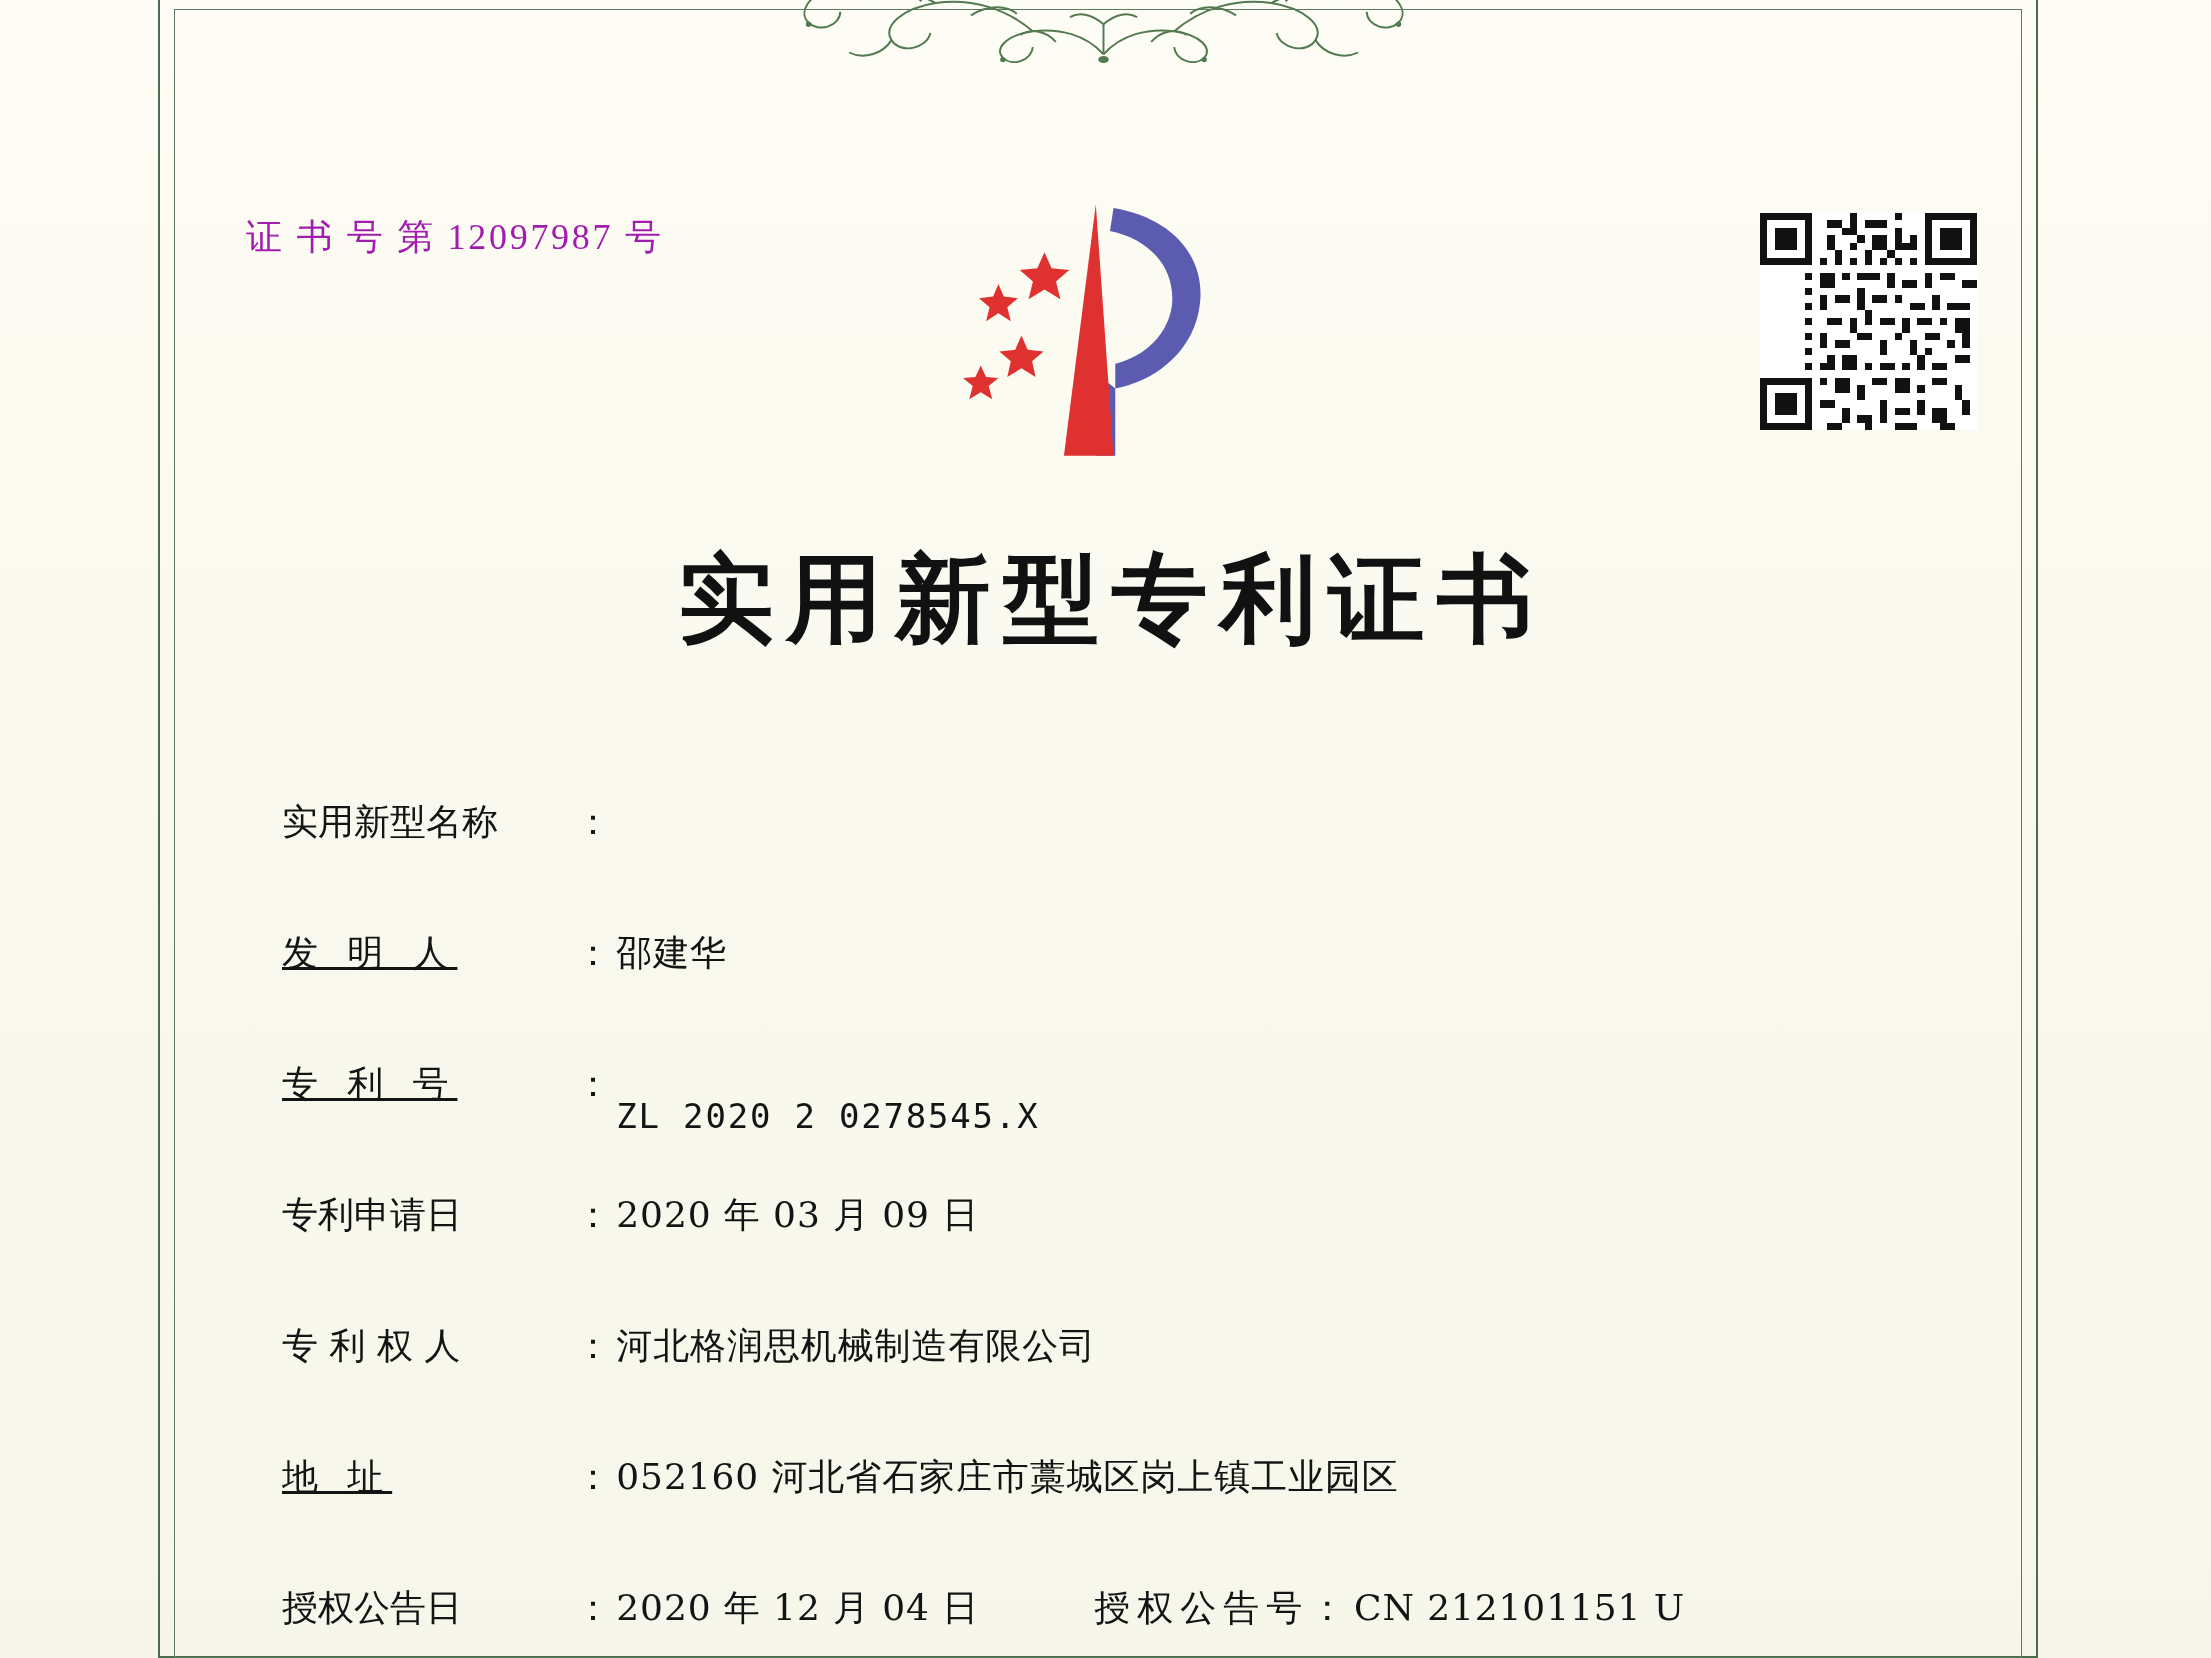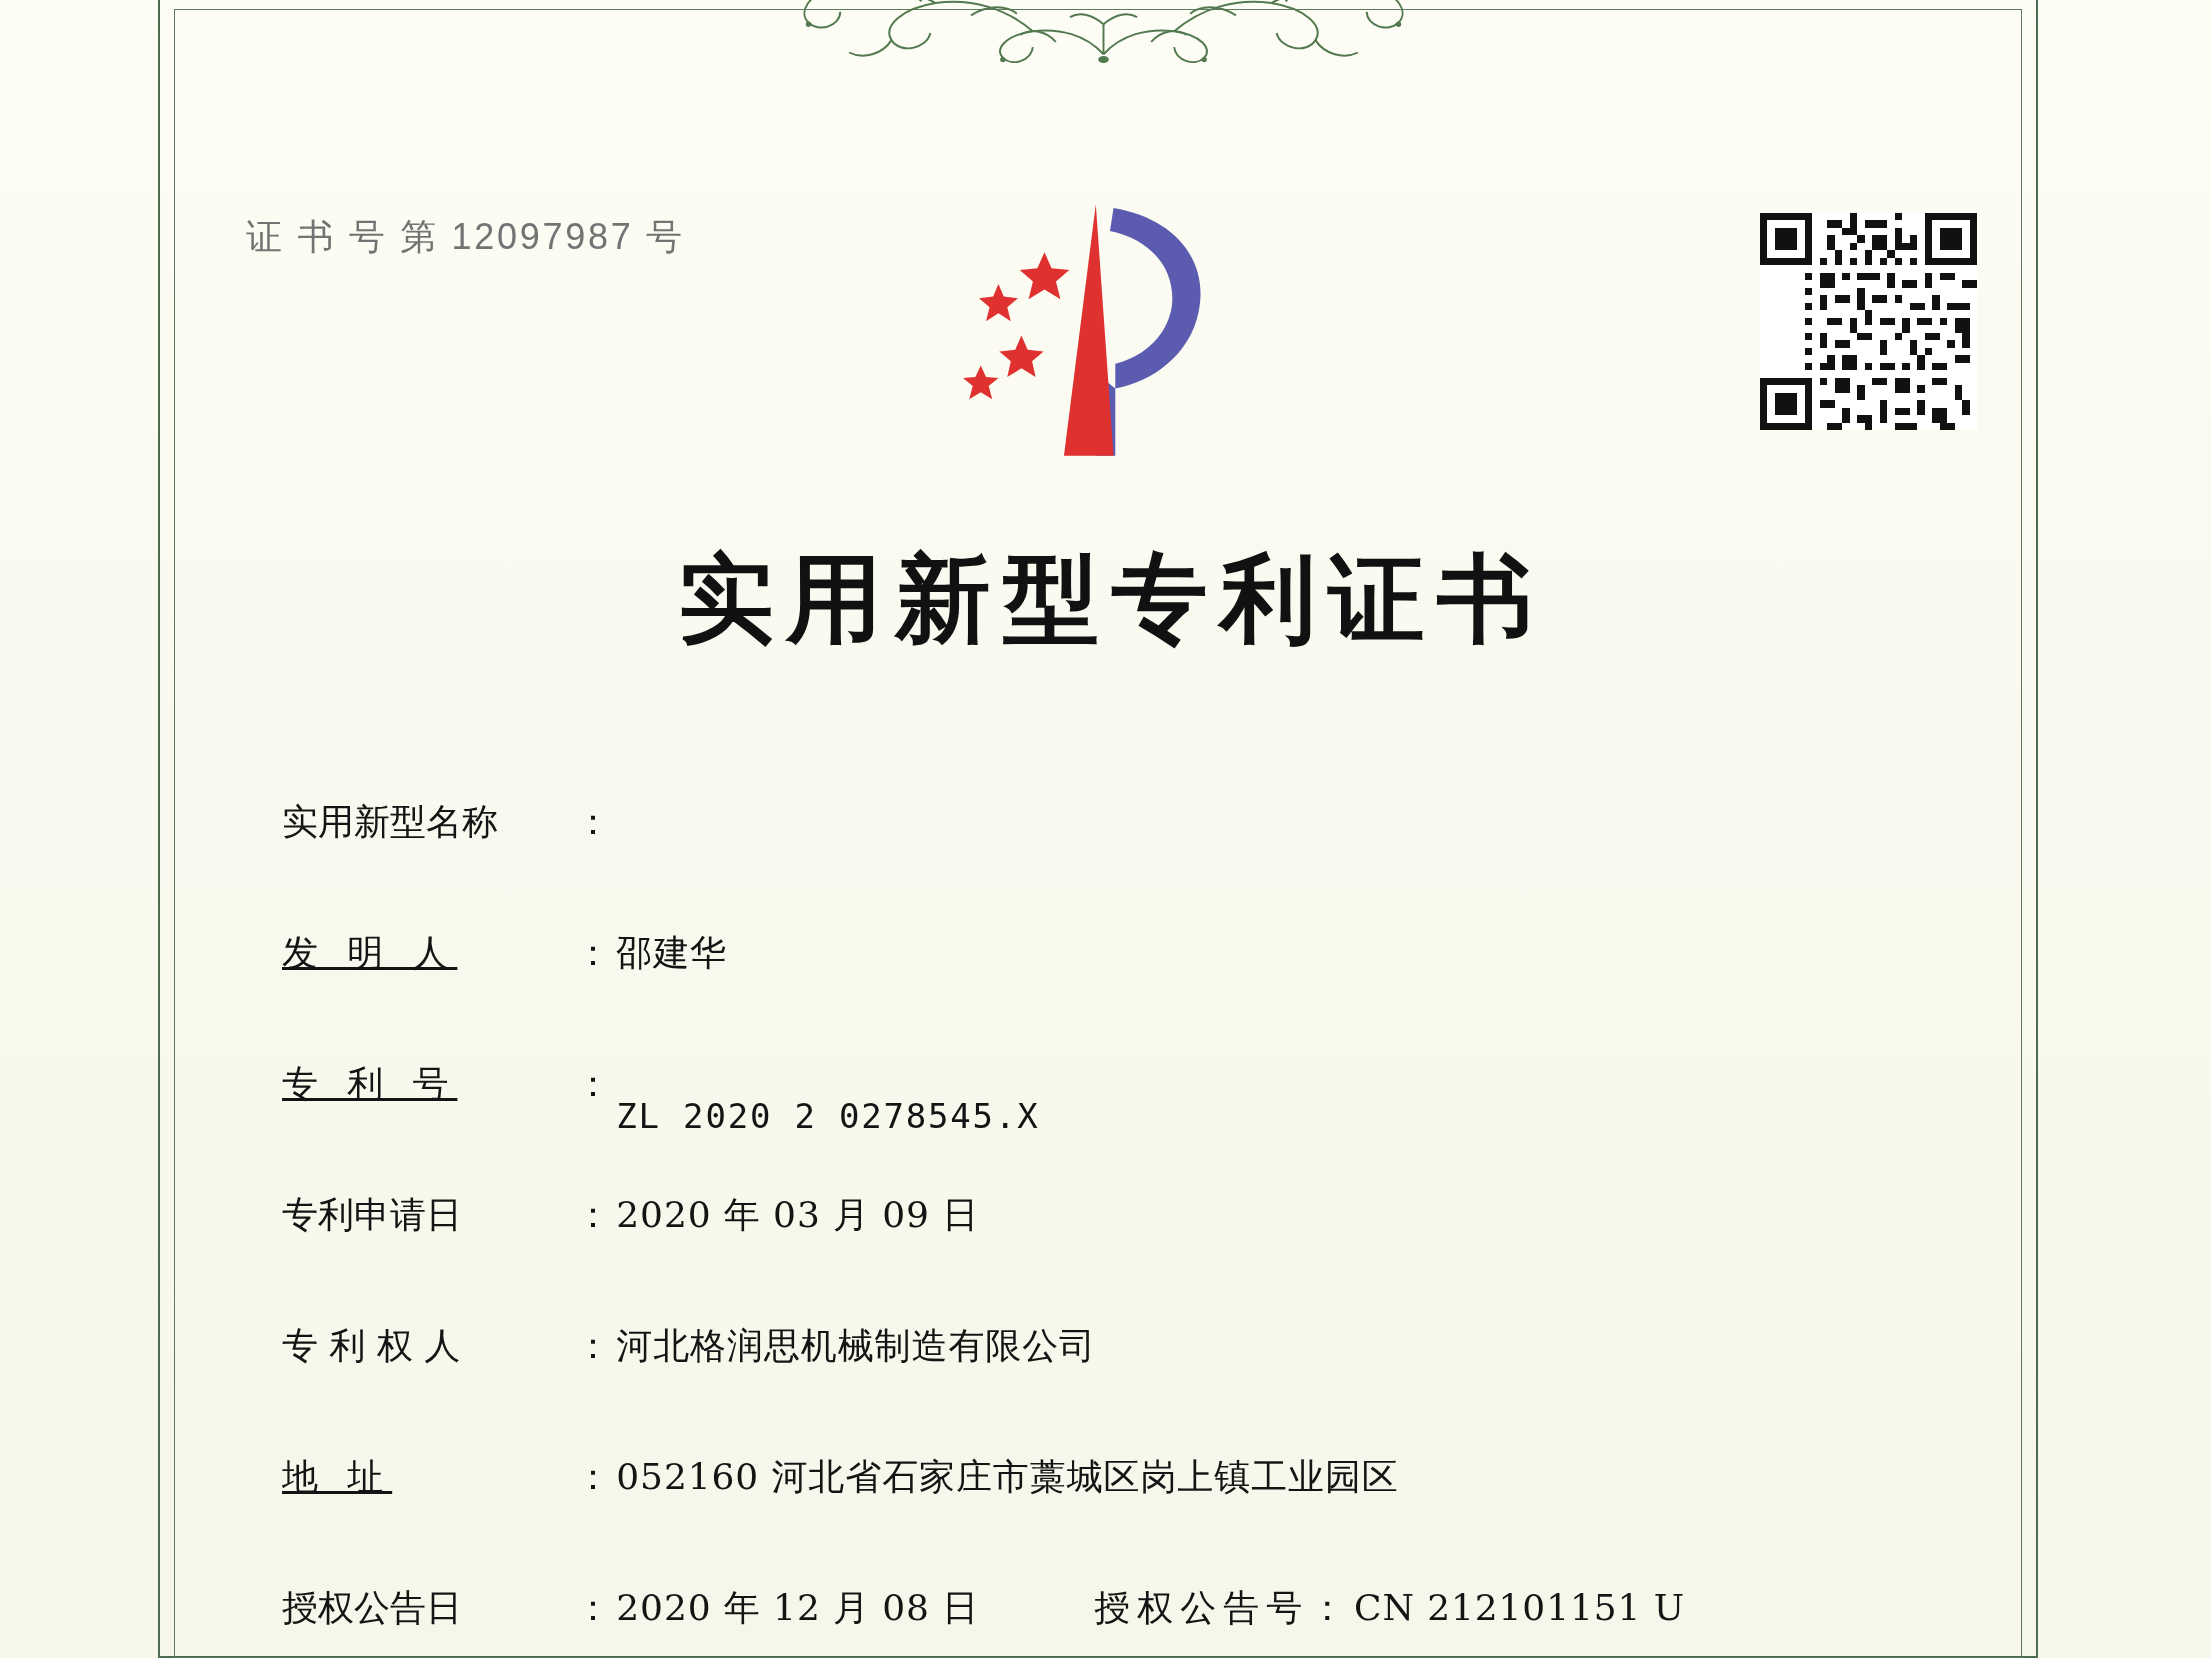--- a/index.html
+++ b/index.html
@@ -59,23 +59,23 @@
     height: 106px;
   }
 
   
   .cert-number {
     position: absolute;
     left: 246px;
     top: 213px;
     font-size: 36px;
     letter-spacing: 2.7px;
-    color: #737373;
+    color: #a21caf;
     white-space: nowrap;
-    font-family: Liberation Sans, sans-serif;
+    font-family: Liberation Serif, serif;
   }
 
   
   .emblem {
     position: absolute;
     left: 940px;
     top: 199px;
     width: 301px;
     height: 257px;
   }
@@ -378,21 +378,21 @@
 
     <div class="field-row">
       <div class="field-label spaced-label">地        址</div>
       <div class="field-colon">：</div>
       <div class="field-value">052160 河北省石家庄市藁城区岗上镇工业园区</div>
     </div>
 
     <div class="field-row dual">
       <div class="field-label">授权公告日</div>
       <div class="field-colon">：</div>
-      <div class="field-value" style="flex:0 0 auto;">2020 年 12 月 08 日</div>
+      <div class="field-value" style="flex:0 0 auto;">2020 年 12 月 04 日</div>
       <div class="dual-second">
         <div class="field-label">授权公告号</div>
         <div class="field-colon">：</div>
         <div class="field-value">CN 212101151 U</div>
       </div>
     </div>
 
   </div>
 </div>
 

